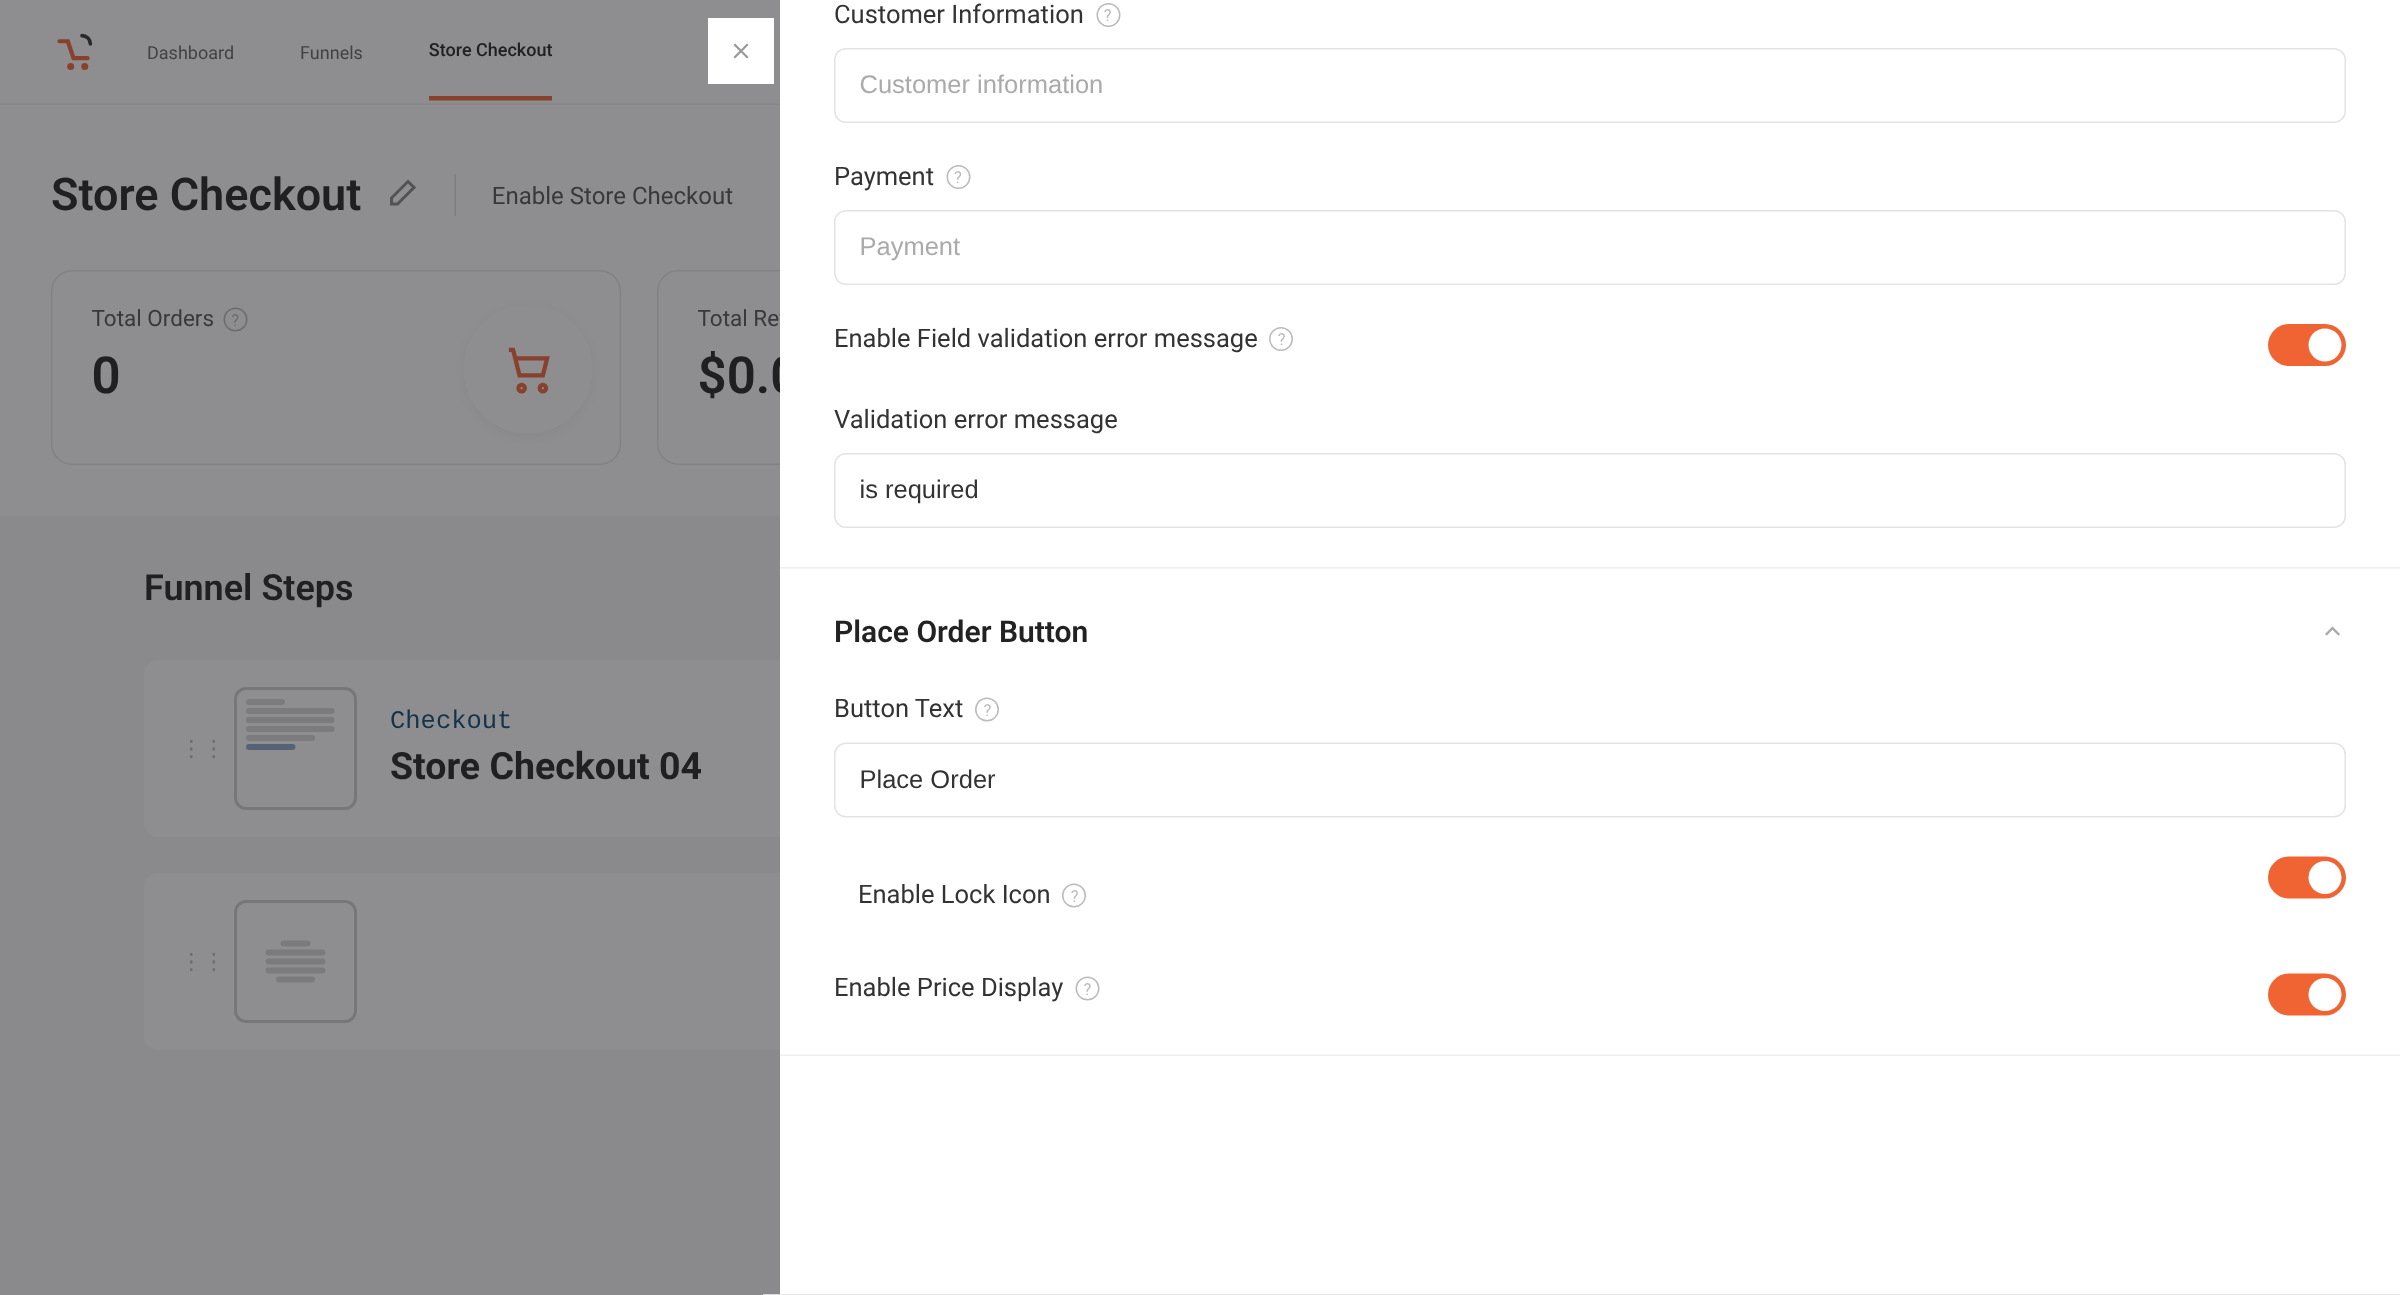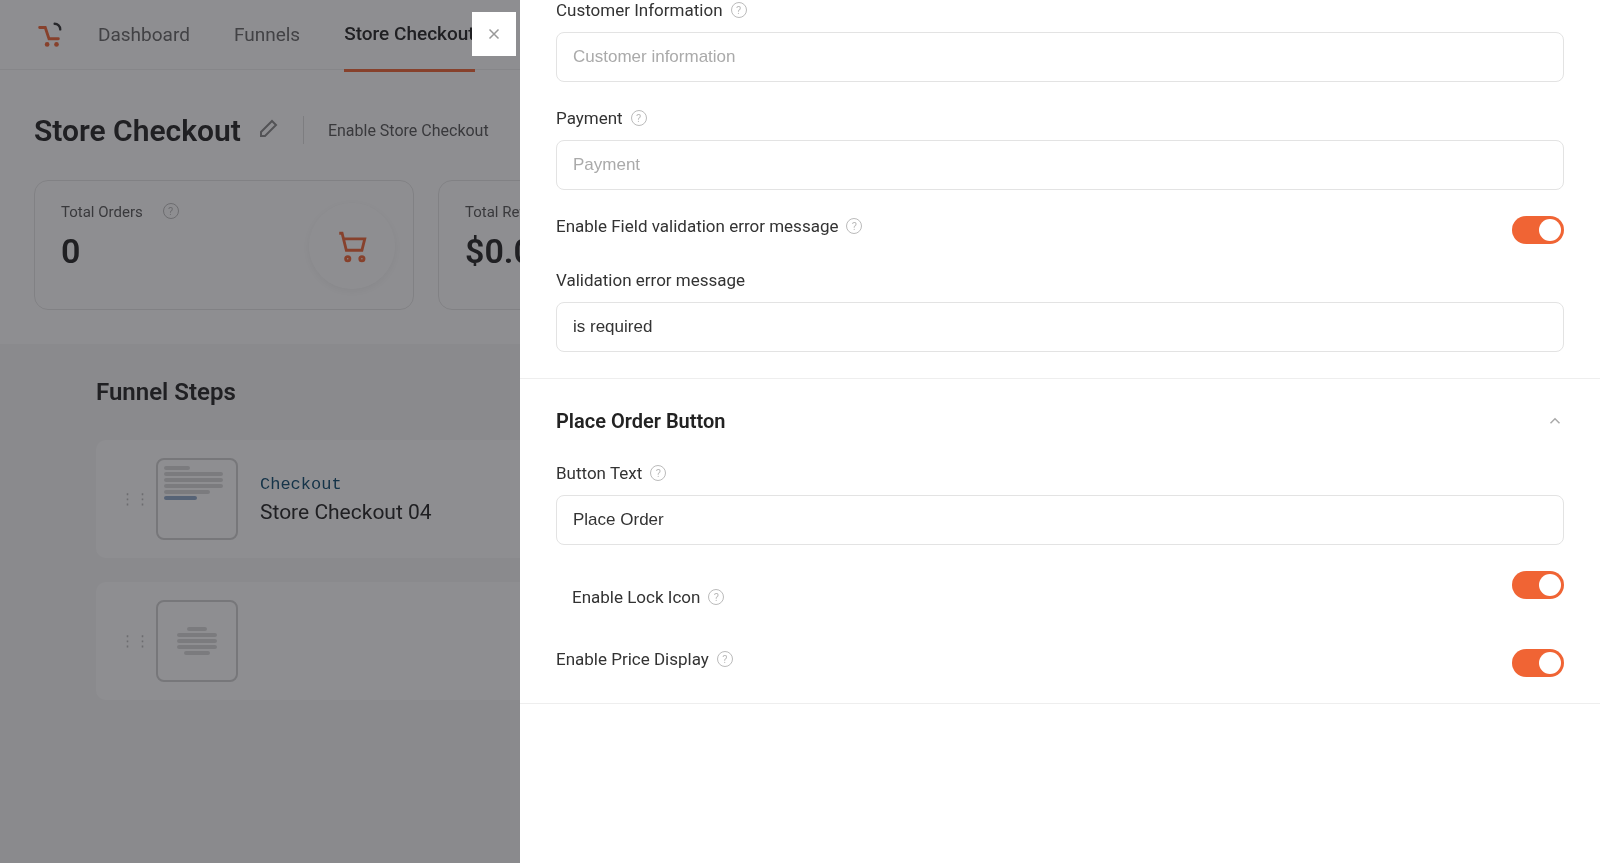--- a/index.html
+++ b/index.html
@@ -1,44 +1,44 @@
 <!DOCTYPE html>
 <html><head>
 <meta charset="utf-8">
 <style>
   * { box-sizing: border-box; margin: 0; padding: 0; }
   html, body { width: 1600px; height: 863px; font-family: -apple-system, BlinkMacSystemFont, "Segoe UI", Roboto, Helvetica, Arial, sans-serif; background:#f5f5f5; overflow:hidden; color:#333; }
   .app { position:relative; width:1600px; height:863px; background:#fff; }
   
   .topnav { height:70px; display:flex; align-items:center; padding:0 34px; border-bottom:1px solid #eee; }
   .logo { width:30px; height:30px; margin-right:34px; }
-  .nav-item { font-size:19px; color:#666; margin-right:44px; padding:24px 0; cursor:pointer; }
+  .nav-item { font-size:12px; color:#666; margin-right:44px; padding:24px 0; cursor:pointer; }
   .nav-item.active { color:#222; font-weight:500; border-bottom:3px solid #f06434; }
   
   .page-header { display:flex; align-items:center; padding:30px 34px 0 34px; height:90px; }
   .page-title { font-size:30px; font-weight:600; color:#222; margin-right:14px; }
   .edit-icon { width:24px; height:24px; color:#888; margin-right:24px; }
   .vline { width:1px; height:28px; background:#ddd; margin-right:24px; }
   .enable-label { font-size:16px; color:#555; }
   
   .stats { display:flex; gap:24px; padding:20px 34px 34px 34px; }
   .stat-card { width:380px; height:130px; border:1px solid #e5e5e5; border-radius:14px; padding:22px 26px; position:relative; background:#fff; }
-  .stat-label { font-size:15px; color:#555; display:flex; align-items:flex-start; gap:20px; }
+  .stat-label { font-size:15px; color:#555; display:flex; align-items:flex-end; gap:6px; }
   .stat-value { font-size:34px; font-weight:600; color:#222; margin-top:10px; }
   .stat-icon-wrap { position:absolute; right:18px; top:22px; width:86px; height:86px; border-radius:50%; background:#fff; box-shadow:0 2px 10px rgba(0,0,0,0.06); display:flex; align-items:center; justify-content:center; }
   .stat-icon-wrap svg { width:34px; height:34px; color:#f06434; }
   
   .funnel-section { background:#f7f7f7; padding:34px 96px; height:600px; }
   .funnel-title { font-size:24px; font-weight:600; color:#222; margin-bottom:34px; }
   .step-card { background:#fff; border-radius:10px; padding:18px 24px; display:flex; align-items:center; gap:22px; margin-bottom:24px; width:900px; }
   .drag { width:14px; color:#bbb; font-size:15px; }
   .thumb { width:82px; height:82px; border:2px solid #d0d0d0; border-radius:8px; display:flex; flex-direction:column; padding:6px; gap:2px; }
   .thumb .tline { height:4px; background:#d8d8d8; border-radius:2px; }
   .step-type { font-size:17px; color:#0c4a6e;font-family:Liberation Mono, monospace; }
-  .step-name { font-size:21px; font-weight:400; color:#222; margin-top:6px; }
+  .step-name { font-size:25px; font-weight:700; color:#222; margin-top:6px; }
   
   .overlay { position:absolute; inset:0; background:rgba(30,30,35,0.5); }
   .drawer { position:absolute; top:0; right:0; width:1080px; height:863px; background:#fff; display:flex; flex-direction:column; }
   .drawer-close { position:absolute; left:-48px; top:12px; width:44px; height:44px; background:#fff; display:flex; align-items:center; justify-content:center; cursor:pointer; color:#999; }
   .drawer-body { padding:0 36px 0 36px; overflow-y:auto; flex:1; }
   .field-group { margin-bottom:26px; }
   .field-label { font-size:17px; color:#333; margin-bottom:12px; display:flex; align-items:center; gap:8px; }
   .help { display:inline-flex; width:16px; height:16px; border:1.5px solid #bbb; border-radius:50%; align-items:center; justify-content:center; font-size:11px; color:#bbb; }
   .text-input { width:100%; height:50px; border:1px solid #e3e3e3; border-radius:8px; padding:0 16px; font-size:17px; color:#333; }
   .text-input::placeholder { color:#aaa; }

